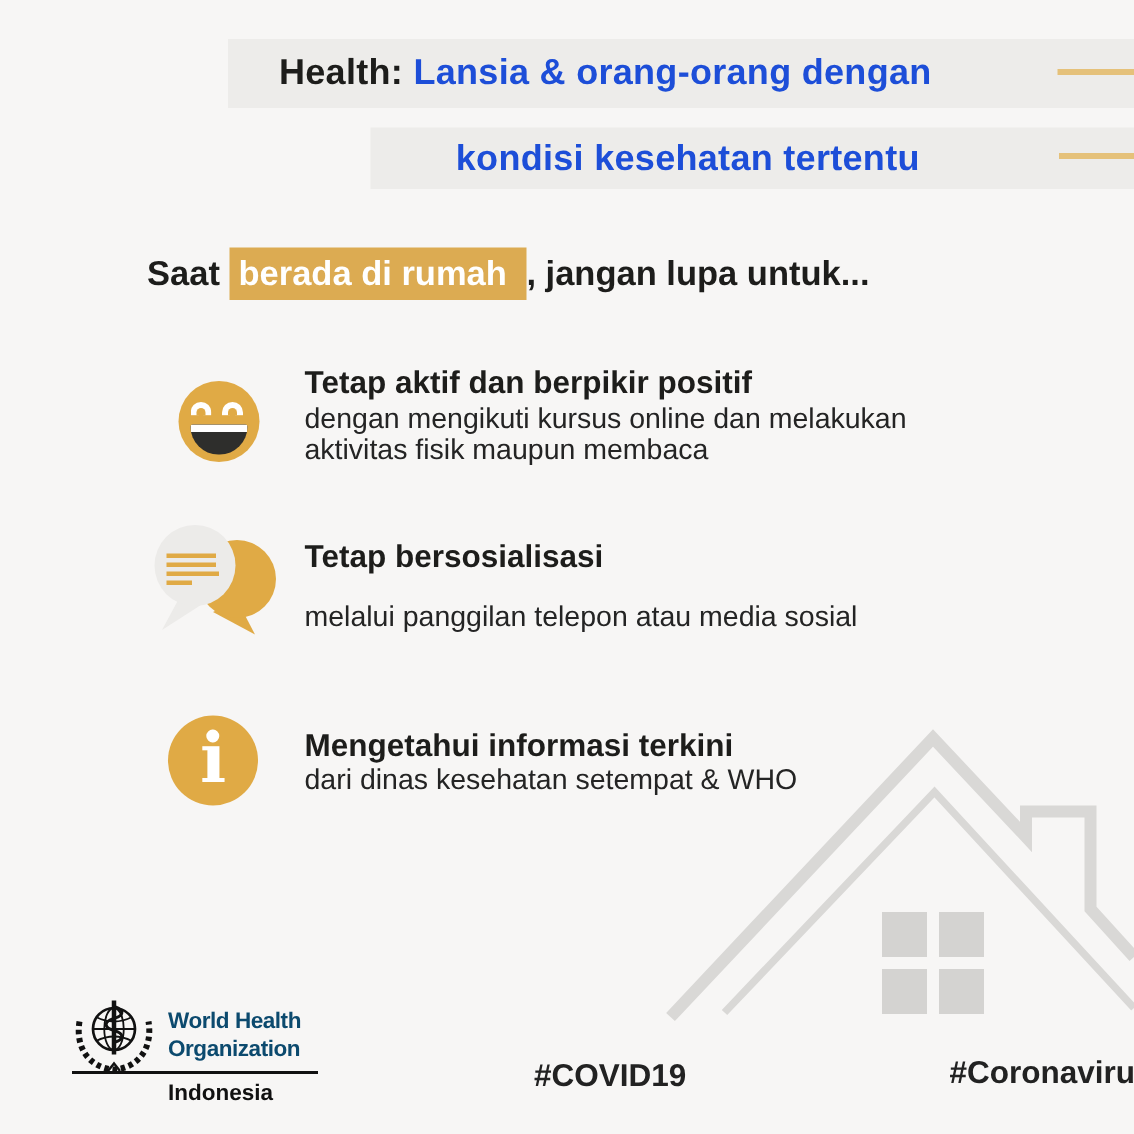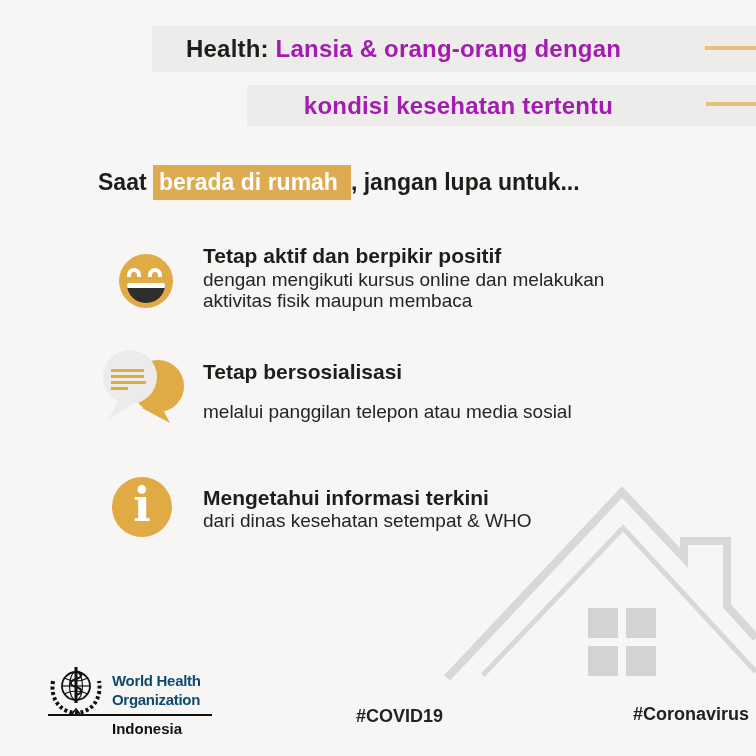--- a/index.html
+++ b/index.html
@@ -7,21 +7,21 @@
   .page {
     position:relative; width:756px; height:756px; overflow:hidden;
     background:#f7f6f5; font-family:"Liberation Sans", sans-serif;
   }
   
   .band { position:absolute; right:0; background:#edecea; display:flex; align-items:center; }
   .band1 { left:152px; top:26px; height:46px; padding-left:34px; }
   .band2 { left:247px; top:85px; height:41px; justify-content:center; padding-right:86px; width:509px; }
   .band .txt { font-size:24px; font-weight:bold; letter-spacing:.2px; white-space:pre; }
   .dark-txt { color:#1d1d1b; }
-  .gold-txt { color:#a21caf; }
+  .gold-txt { color:#1d4ed8; }
   .dash { position:absolute; height:4px; background:#e5c17a; }
   .dash1 { left:705px; top:46px; width:51px; }
   .dash2 { left:706px; top:102px; width:50px; }
   
   .intro { position:absolute; left:98px; top:169px; font-size:23px; font-weight:bold; color:#1d1d1b; }
   .intro .hl { background:#dcab52; color:#fff; padding:4px 13px 5px 6px; }
   
   .item-title { position:absolute; left:203px; font-size:21px; font-weight:bold; color:#1d1d1b; }
   .item-body  { position:absolute; left:203px; font-size:19px; color:#242424; line-height:21px; width:430px; }
   
@@ -38,21 +38,21 @@
           background:#e0aa45; border-radius:50%; display:flex; align-items:center; justify-content:center; }
   .info .glyph { font-family:"DejaVu Serif", serif; font-weight:bold; font-size:46px;
                  color:#fff; line-height:1; margin-top:-4px; }
   
   .abs { position:absolute; }
   
   .logo-text { position:absolute; left:112px; top:671px; font-size:15px; font-weight:bold;
                color:#0c4a6e; line-height:19px; letter-spacing:-.3px; }
   .logo-rule { position:absolute; left:48px; top:714px; width:164px; height:2px; background:#111; }
   .logo-region { position:absolute; left:112px; top:720px; font-size:15px; font-weight:bold; color:#111; }
-  .hashtag { position:absolute; font-size:18px; font-weight:bold; color:#222; }
+  .hashtag { position:absolute; font-size:21px; font-weight:bold; color:#222; }
   .tag-left { left:356px; top:706px; }
   .tag-right { left:633px; top:704px; }
 </style>
 </head>
 <body>
 
 <div class="page">
 
   <svg class="abs" style="left:430px; top:480px;" width="326" height="230" viewBox="0 0 326 230">
     <polyline points="17,198 192,12 254,78 254,61 297,61 297,126 326,158" fill="none" stroke="#d9d8d6" stroke-width="8"></polyline>

